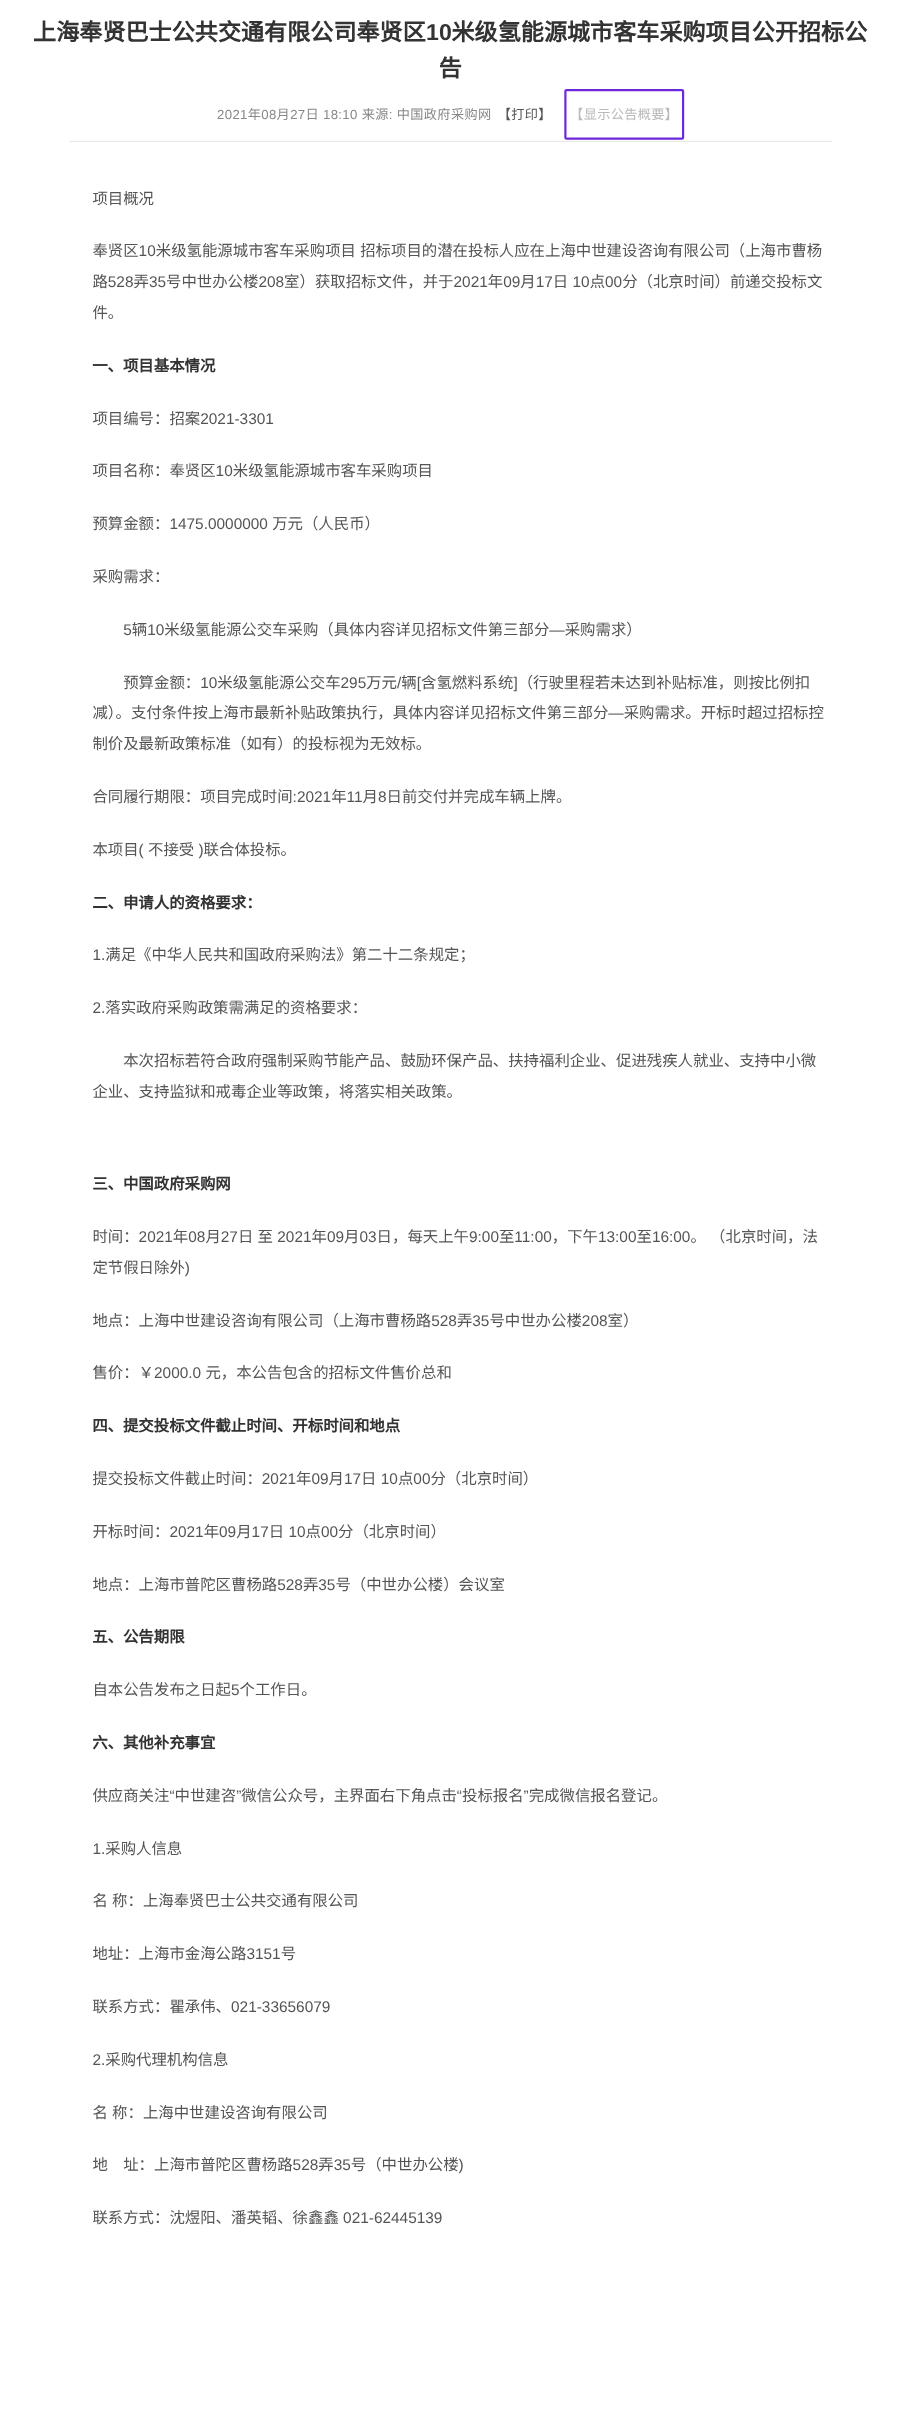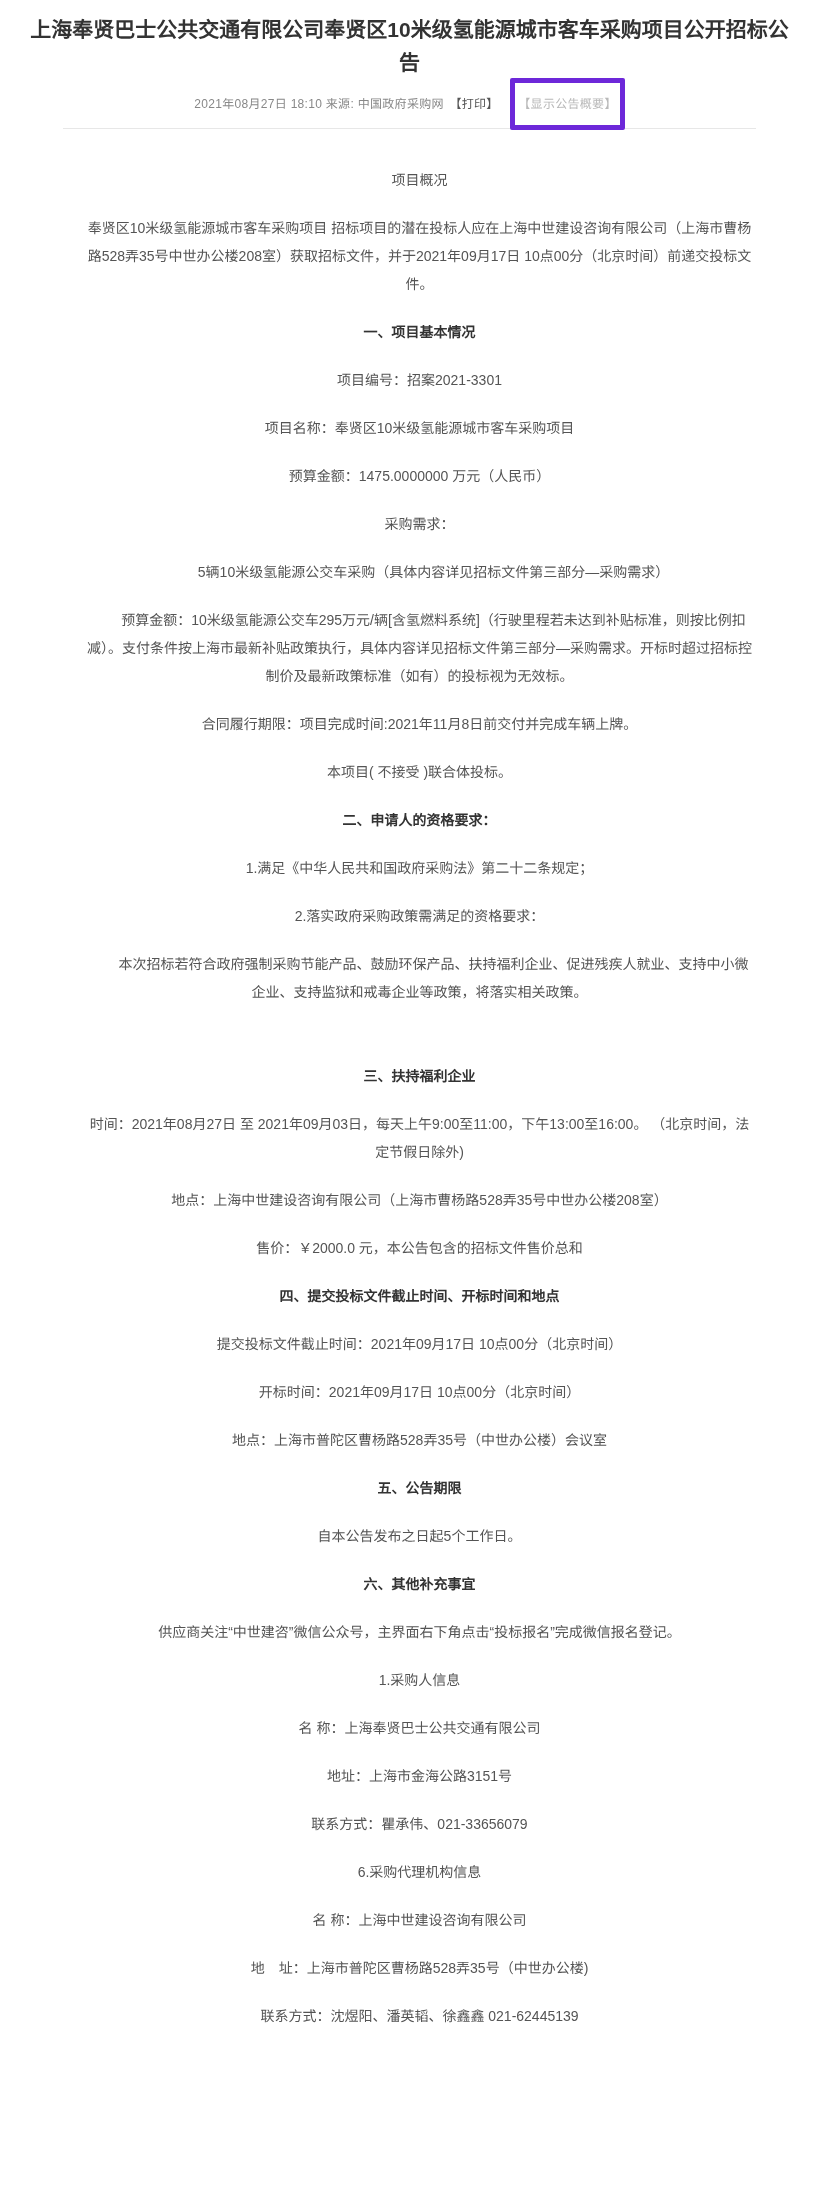--- a/index.html
+++ b/index.html
@@ -30,39 +30,39 @@
   }
   .meta span { margin: 0 0; }
   .print-btn {
     color: #555555;
     cursor: pointer;
     text-decoration: none;
     margin: 0 2px;
   }
   .summary-btn {
     color: #b9b9b9;
-    border: 5px solid #6d28d9;
+    border: 2px solid #6d28d9;
     border-radius: 2px;
     padding: 14px 3px;
     cursor: pointer;
     text-decoration: none;
     margin-left: 6px;
   }
   .divider {
     border: none;
     border-top: 1px solid #e7e7e7;
     margin: 17px 63px 0 63px;
   }
   .content {
     padding: 17px 64px 70px 84px;
     font-size: 14px;
     color: #545454;
     line-height: 28px;
   }
-  .para { margin: 20px 0; text-align: center; }
+  .para { margin: 20px 0; }
   .para.heading {
     font-weight: bold;
     color: #333333;
   }
   .para.indent { text-indent: 2em; }
   .para.gap {
     height: 16px;
     margin: 0;
   }
 </style>
@@ -93,35 +93,35 @@
       <p class="para text">采购需求：</p>
       <p class="para indent">5辆10米级氢能源公交车采购（具体内容详见招标文件第三部分—采购需求）</p>
       <p class="para indent">预算金额：10米级氢能源公交车295万元/辆[含氢燃料系统]（行驶里程若未达到补贴标准，则按比例扣减）。支付条件按上海市最新补贴政策执行，具体内容详见招标文件第三部分—采购需求。开标时超过招标控制价及最新政策标准（如有）的投标视为无效标。</p>
       <p class="para text">合同履行期限：项目完成时间:2021年11月8日前交付并完成车辆上牌。</p>
       <p class="para text">本项目( 不接受 )联合体投标。</p>
       <p class="para heading">二、申请人的资格要求：</p>
       <p class="para text">1.满足《中华人民共和国政府采购法》第二十二条规定；</p>
       <p class="para text">2.落实政府采购政策需满足的资格要求：</p>
       <p class="para indent">本次招标若符合政府强制采购节能产品、鼓励环保产品、扶持福利企业、促进残疾人就业、支持中小微企业、支持监狱和戒毒企业等政策，将落实相关政策。</p>
       <p class="para gap"></p>
-      <p class="para heading">三、扶持福利企业</p>
+      <p class="para heading">三、中国政府采购网</p>
       <p class="para text">时间：2021年08月27日 至 2021年09月03日，每天上午9:00至11:00，下午13:00至16:00。 （北京时间，法定节假日除外)</p>
       <p class="para text">地点：上海中世建设咨询有限公司（上海市曹杨路528弄35号中世办公楼208室）</p>
       <p class="para text">售价：￥2000.0 元，本公告包含的招标文件售价总和</p>
       <p class="para heading">四、提交投标文件截止时间、开标时间和地点</p>
       <p class="para text">提交投标文件截止时间：2021年09月17日 10点00分（北京时间）</p>
       <p class="para text">开标时间：2021年09月17日 10点00分（北京时间）</p>
       <p class="para text">地点：上海市普陀区曹杨路528弄35号（中世办公楼）会议室</p>
       <p class="para heading">五、公告期限</p>
       <p class="para text">自本公告发布之日起5个工作日。</p>
       <p class="para heading">六、其他补充事宜</p>
       <p class="para text">供应商关注“中世建咨”微信公众号，主界面右下角点击“投标报名”完成微信报名登记。</p>
       <p class="para text">1.采购人信息</p>
       <p class="para text">名 称：上海奉贤巴士公共交通有限公司</p>
       <p class="para text">地址：上海市金海公路3151号</p>
       <p class="para text">联系方式：瞿承伟、021-33656079</p>
-      <p class="para text">6.采购代理机构信息</p>
+      <p class="para text">2.采购代理机构信息</p>
       <p class="para text">名 称：上海中世建设咨询有限公司</p>
       <p class="para text">地　址：上海市普陀区曹杨路528弄35号（中世办公楼)</p>
       <p class="para text">联系方式：沈煜阳、潘英韬、徐鑫鑫 021-62445139</p>
     </div>
 
 </div>
 
 </body></html>

